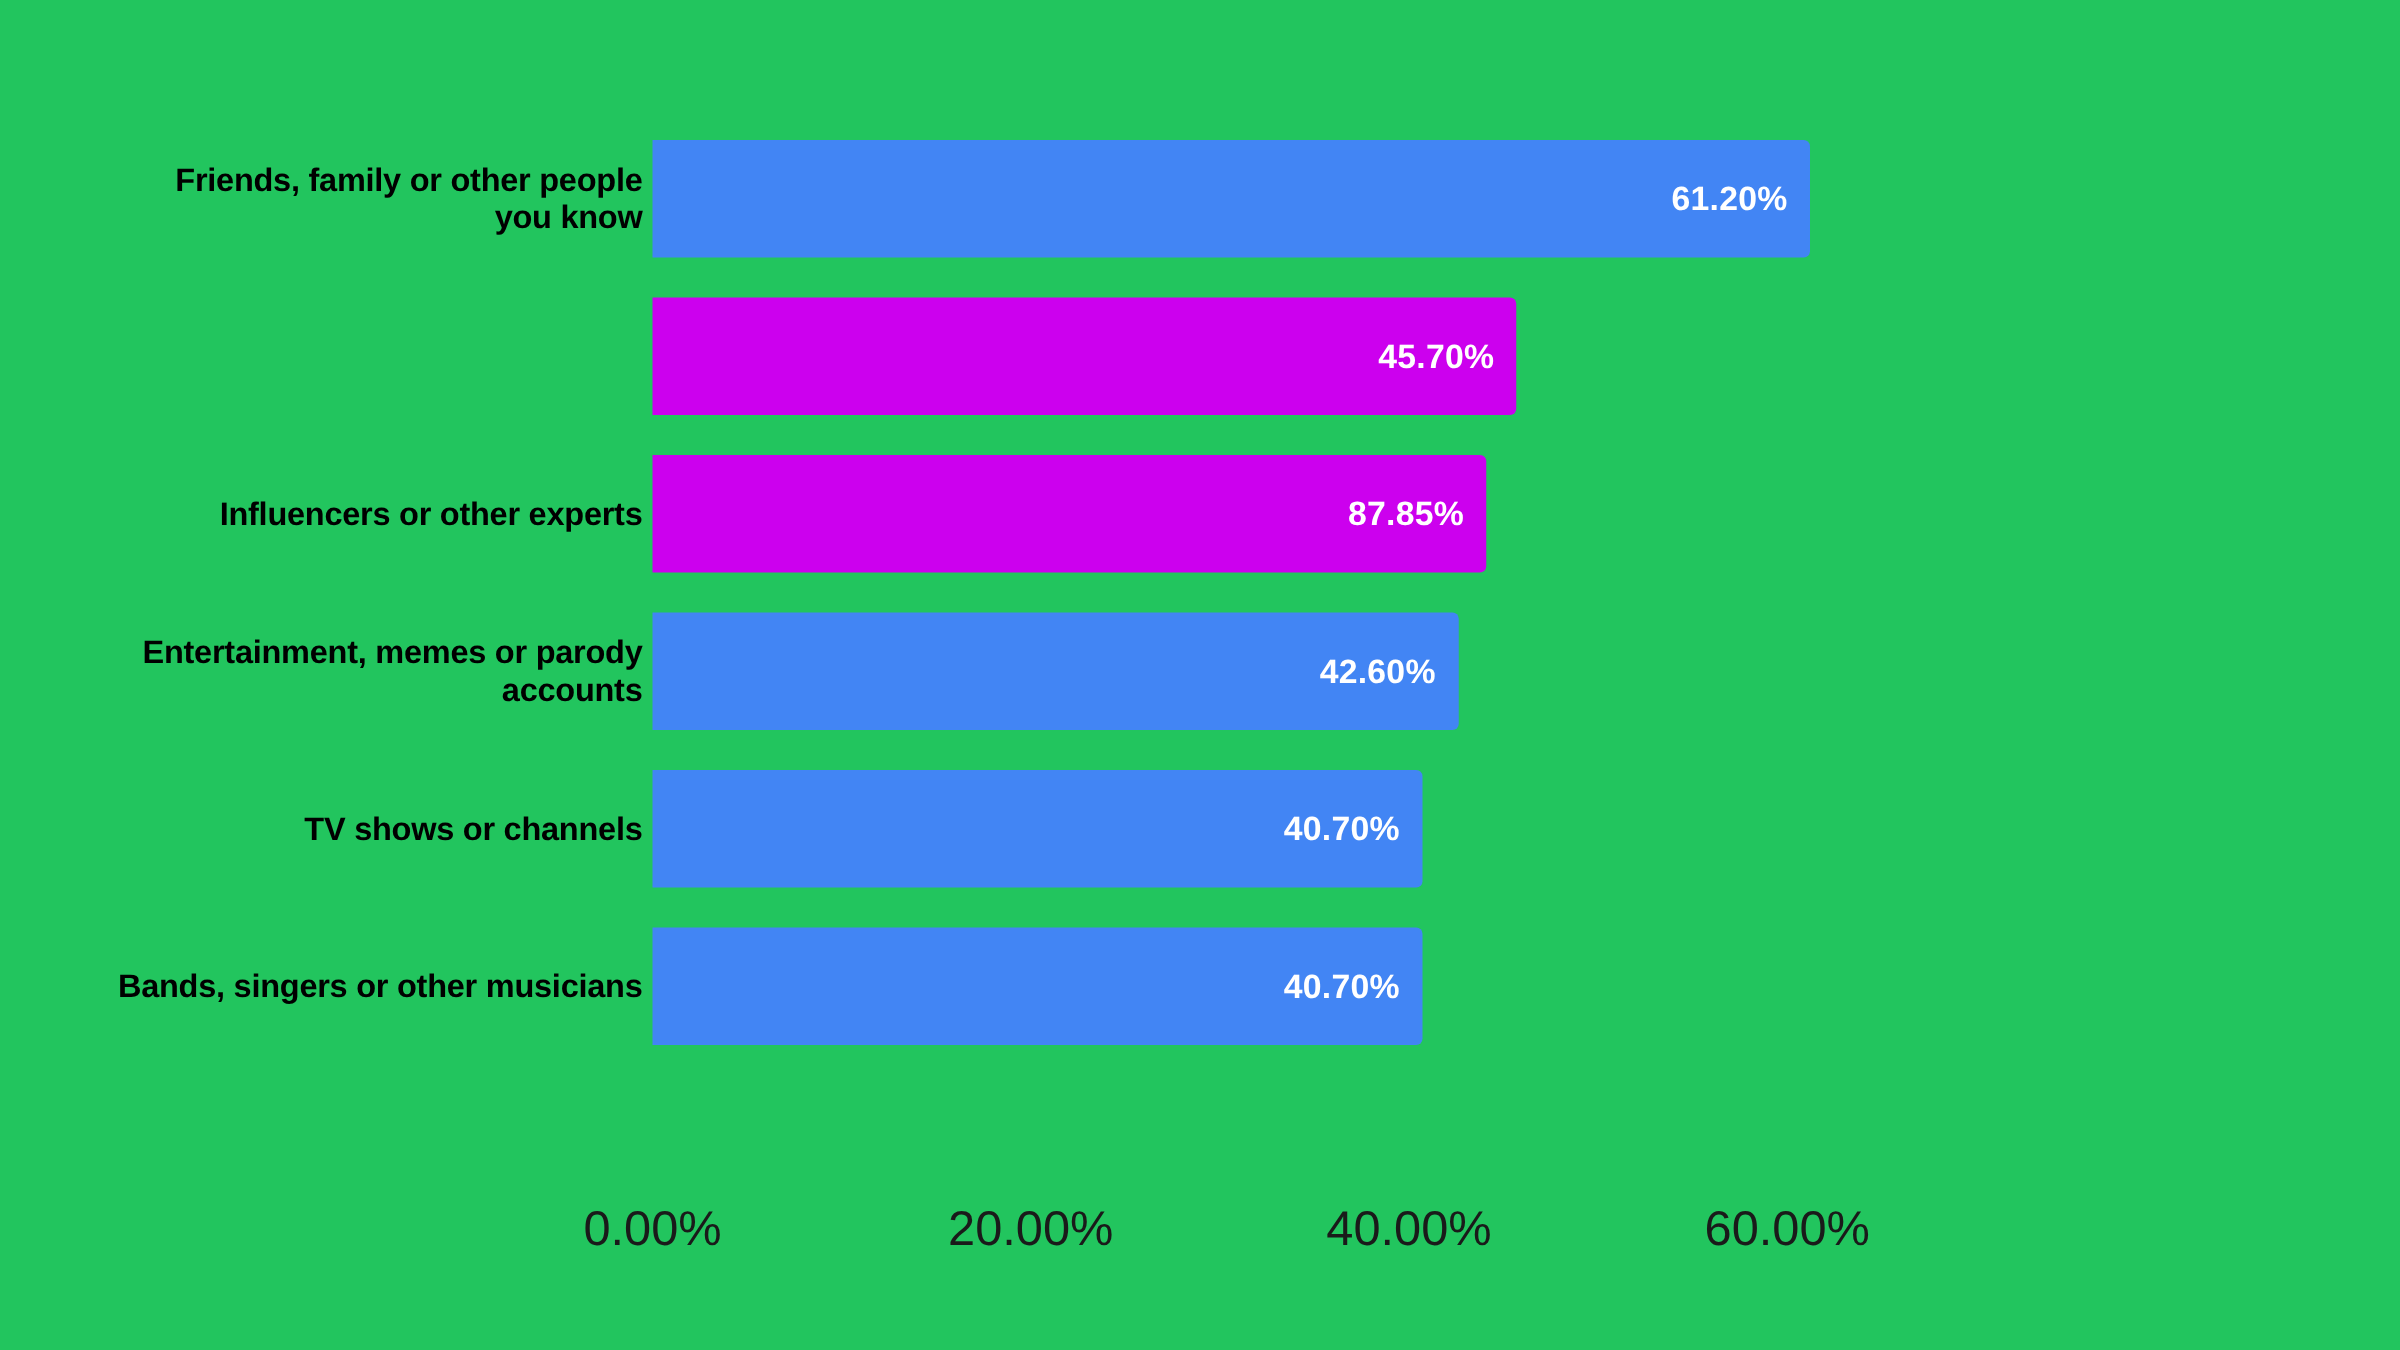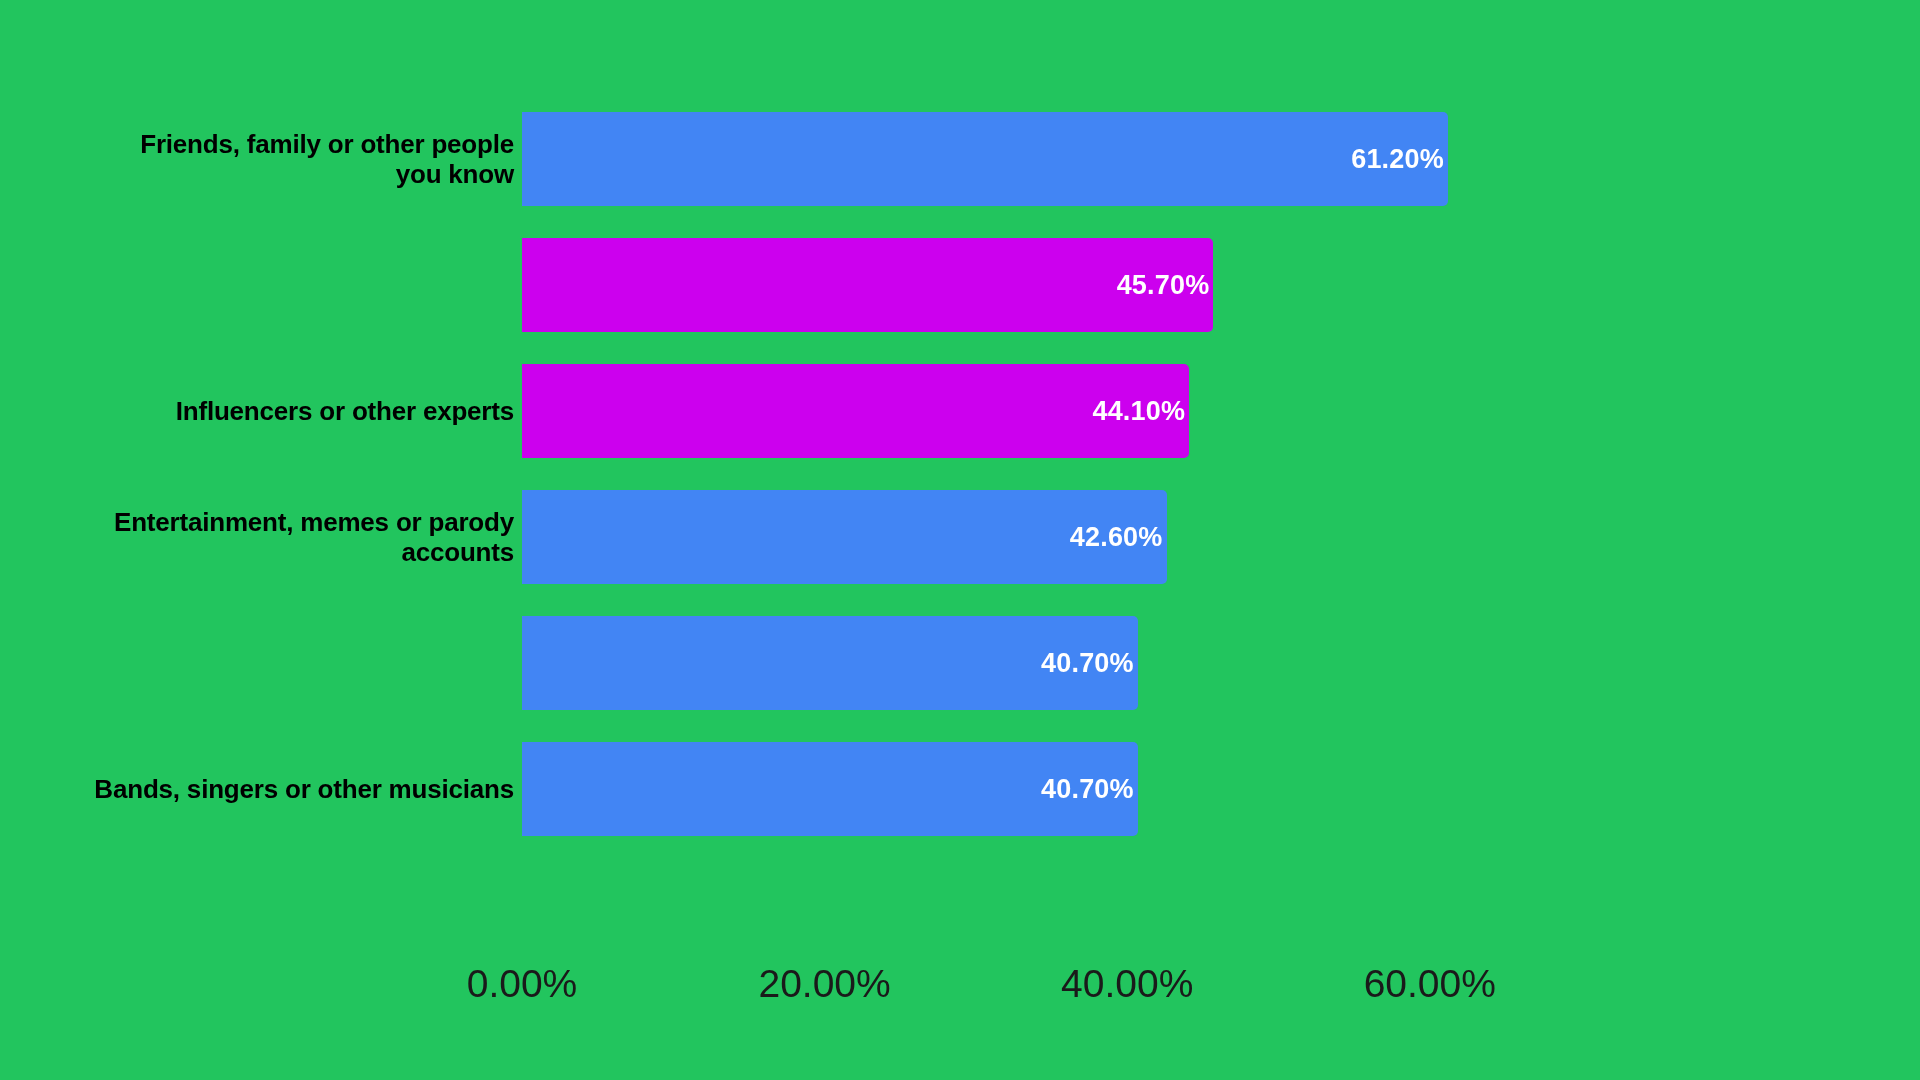--- a/index.html
+++ b/index.html
@@ -60,21 +60,21 @@
   }
 
   .bar-fill {
     position: relative;
     height: 100%;
     border-radius: 0 5px 5px 0;
     display: flex;
     align-items: center;
     justify-content: flex-end;
     box-sizing: border-box;
-    padding-right: 4px;
+    padding-right: 18px;
   }
 
   .bar-value {
     color: #ffffff;
     font-size: 27px;
     font-weight: bold;
     font-family: "Liberation Sans", sans-serif;
     letter-spacing: 0.2px;
     white-space: nowrap;
   }
@@ -119,35 +119,36 @@
         <div class="bar-fill" style="width: 691.441px; background: rgb(204, 0, 238);">
           <span class="bar-value">45.70%</span>
         </div>
       </div>
     </div>
 
     <div class="bar-row">
       <div class="bar-label">Influencers or other experts</div>
       <div class="bar-track">
         <div class="bar-fill" style="width: 667.233px; background: rgb(204, 0, 238);">
-          <span class="bar-value">44.10%</span>
+          <span class="bar-value">87.85%</span>
         </div>
       </div>
     </div>
 
     <div class="bar-row">
       <div class="bar-label">Entertainment, memes or parody accounts</div>
       <div class="bar-track">
         <div class="bar-fill" style="width: 644.538px; background: rgb(66, 133, 244);">
           <span class="bar-value">42.60%</span>
         </div>
       </div>
     </div>
 
     <div class="bar-row">
+      <div class="bar-label">TV shows or channels</div>
       <div class="bar-track">
         <div class="bar-fill" style="width: 615.791px; background: rgb(66, 133, 244);">
           <span class="bar-value">40.70%</span>
         </div>
       </div>
     </div>
 
     <div class="bar-row">
       <div class="bar-label">Bands, singers or other musicians</div>
       <div class="bar-track">

